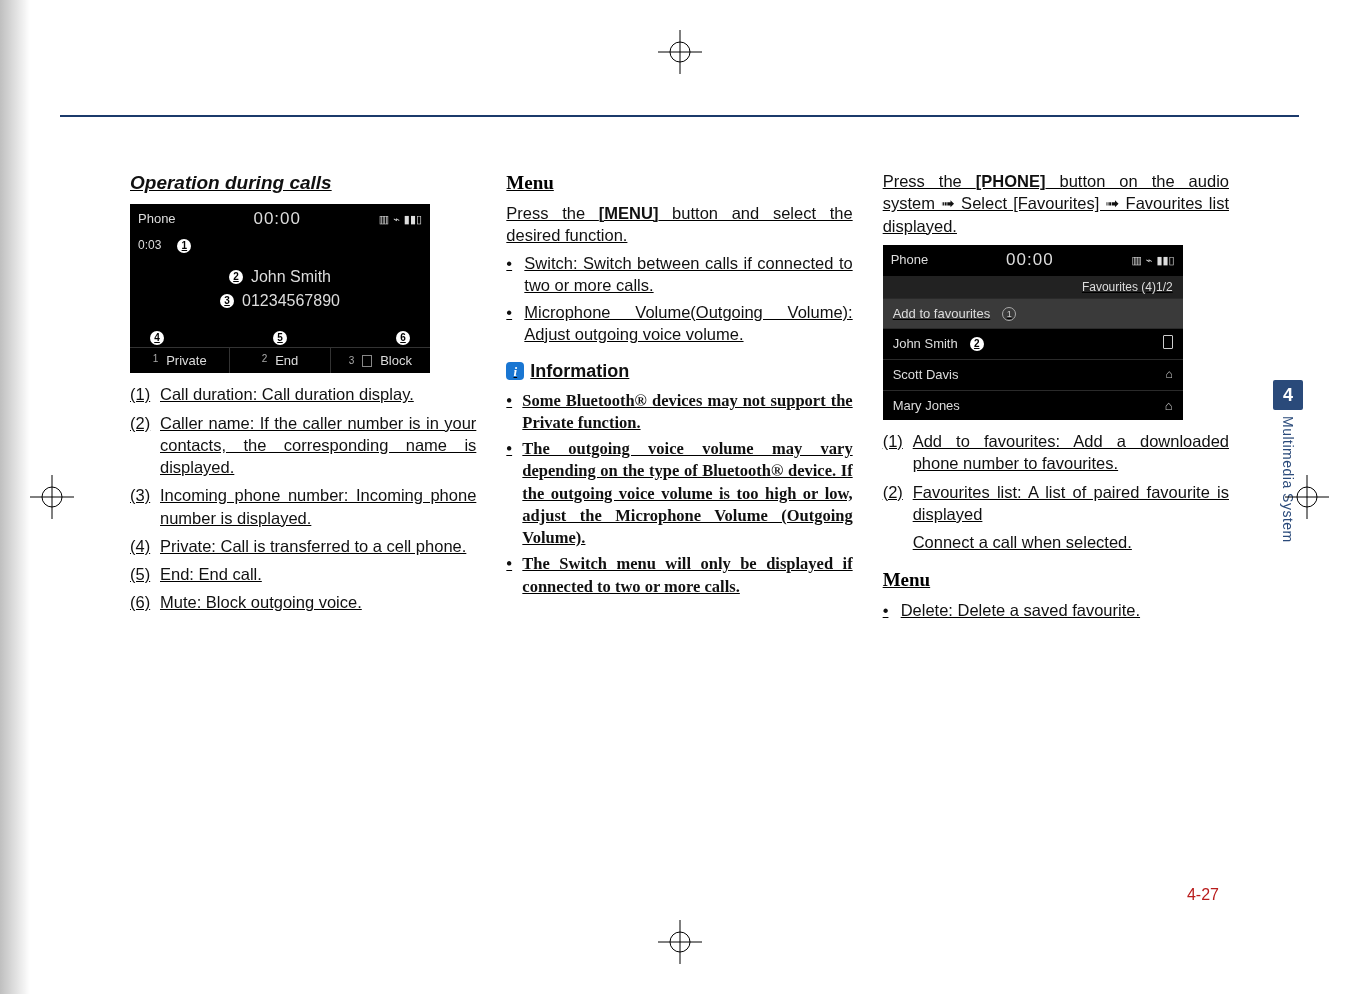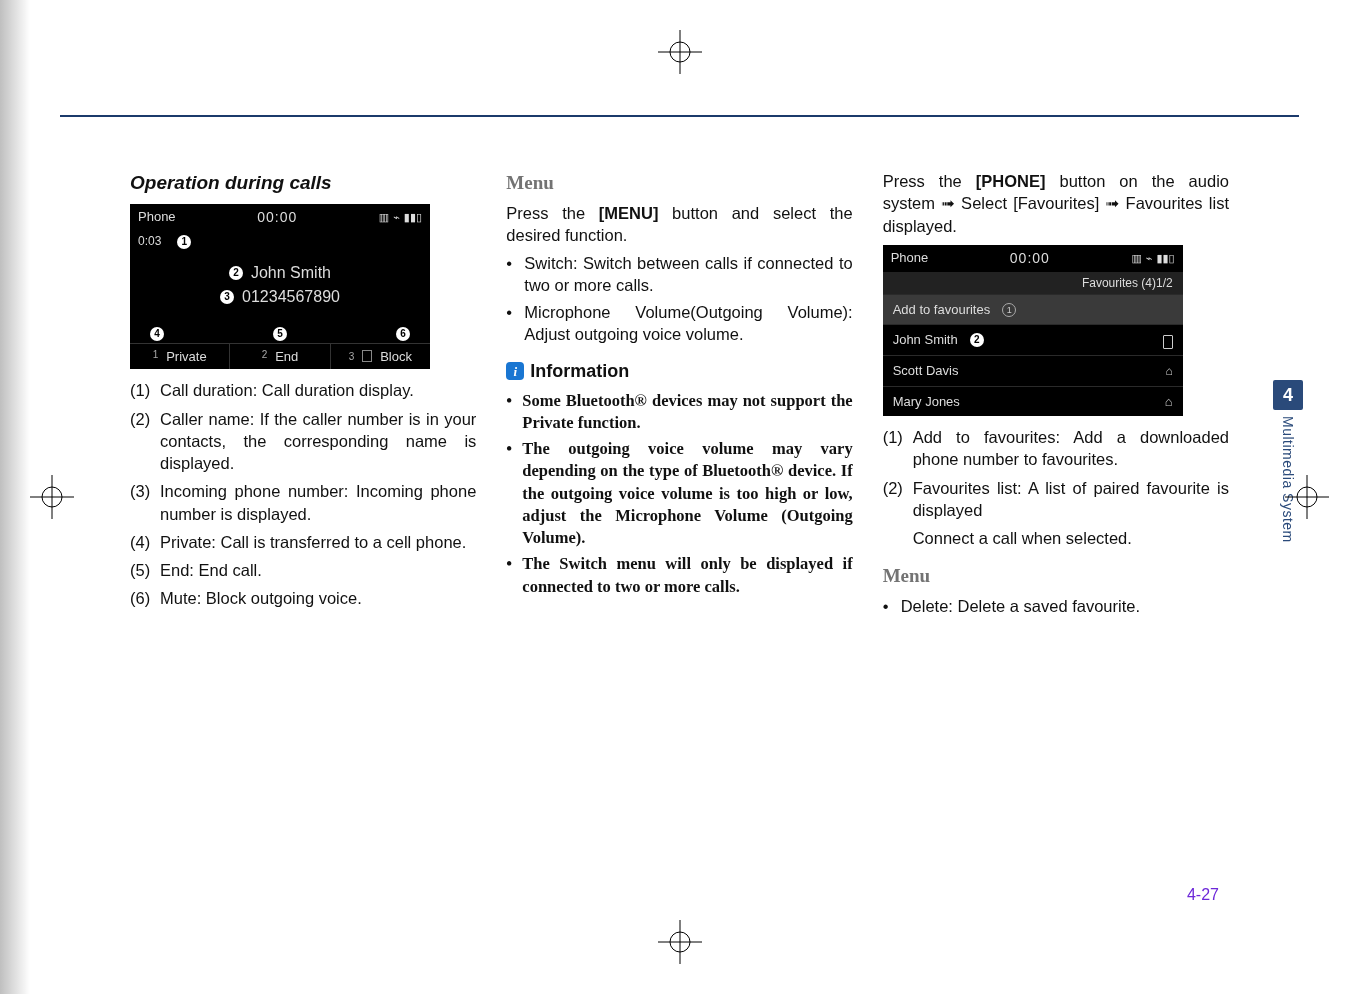--- a/index.html
+++ b/index.html
@@ -1,65 +1,65 @@
 <!DOCTYPE html>
 <html><head>
 <meta charset="utf-8">
 <style>
   * { margin: 0; padding: 0; box-sizing: border-box; }
   body { font-family: Arial, Helvetica, sans-serif; background: #fff; width: 1359px; height: 994px; position: relative; }
-  .page { width: 1359px; height: 994px; position: relative; padding: 120px 130px 36px 130px; }
+  .page { width: 1359px; height: 994px; position: relative; padding: 120px 130px 36px 130px; text-decoration: underline; }
   .top-rule { position: absolute; top: 115px; left: 60px; right: 60px; height: 2px; background: #1b3a6b; }
   .cols { display: flex; gap: 30px; margin-top: 50px; }
   .col { flex: 1; font-size: 16.5px; line-height: 1.35; color: #111; }
   .h-italic { font-style: italic; font-weight: bold; font-size: 19px; margin-bottom: 6px; }
-  .h-serif { font-family: Georgia, 'Times New Roman', serif; font-weight: bold; font-size: 19px; margin-bottom: 6px; color: #737373; }
+  .h-serif { font-family: Georgia, 'Times New Roman', serif; font-weight: bold; font-size: 19px; margin-bottom: 6px; color: #000000; }
   .para { margin-bottom: 6px; text-align: justify; }
   .bullet-row { display: flex; margin-bottom: 4px; text-align: justify; }
   .bullet-row .dot { width: 18px; flex: none; }
   .bullet-row .txt { flex: 1; text-align: justify; }
   .numlist { margin-top: 10px; }
   .numlist .row { display: flex; margin-bottom: 6px; }
   .numlist .n { width: 30px; flex: none; }
   .numlist .t { flex: 1; text-align: justify; }
   .info-box { display: flex; align-items: center; gap: 6px; margin-top: 14px; margin-bottom: 6px; }
   .info-icon { width: 18px; height: 18px; border-radius: 4px; background: #1976d2; color: #fff; font-weight: bold; font-style: italic; font-size: 13px; display: flex; align-items: center; justify-content: center; font-family: Georgia, serif; }
   .info-label { font-weight: bold; font-size: 18px; }
   .info-list { font-family: Georgia, 'Times New Roman', serif; font-weight: bold; }
   .info-list .row { display: flex; margin-bottom: 4px; }
   .info-list .dot { width: 16px; flex: none; }
   .info-list .txt { flex: 1; text-align: justify; }
   
   .mock { background: #000; color: #ddd; border-radius: 0; width: 300px; margin: 8px 0 10px 0; font-size: 14px; }
   .mock .bar { display: flex; align-items: center; justify-content: space-between; padding: 4px 8px; font-size: 13px; }
-  .mock .bar .clock { font-family: 'Arial Black', sans-serif; letter-spacing: 1px; font-size: 14px; }
+  .mock .bar .clock { font-family: 'Arial Black', sans-serif; letter-spacing: 1px; font-size: 17px; }
   .mock .icons { display: flex; gap: 4px; font-size: 11px; }
   .small-icon { display: inline-block; }
   .mock .dur { padding: 2px 8px; font-size: 12px; display: flex; align-items: flex-end; gap: 16px; }
   .circ { width: 14px; height: 14px; border-radius: 50%; background: #fff; color: #000; font-size: 10px; display: inline-flex; align-items: center; justify-content: center; font-weight: bold; }
   .mock .center { text-align: center; padding: 10px 0 18px 0; line-height: 1.5; }
   .mock .center .line { display: flex; align-items: center; justify-content: center; gap: 8px; font-size: 16px; }
   .mock .btns { display: flex; border-top: 1px solid #333; }
   .mock .btns .cell { flex: 1; border-right: 1px solid #333; text-align: center; padding: 4px 0; }
   .mock .btns .cell:last-child { border-right: none; }
   .mock .btns .cell .num { font-size: 10px; color: #aaa; }
   .mock .btns .cell .lab { font-size: 13px; }
   .mock2 .subbar { display:flex; justify-content:flex-end; padding:3px 10px; font-size:12px; background:#222; }
-  .mock2 .item { display:flex; justify-content:space-between; align-items:flex-end; padding:6px 10px; border-top:1px solid #2a2a2a; font-size:13px; }
+  .mock2 .item { display:flex; justify-content:space-between; align-items:flex-start; padding:6px 10px; border-top:1px solid #2a2a2a; font-size:13px; }
   .mock2 .item.sel { background:#3a3a3a; }
   .mock2 .item .left { display:flex; align-items:center; gap:12px; }
   .circw { width:14px; height:14px; border:1px solid #aaa; border-radius:50%; font-size:9px; display:inline-flex; align-items:center; justify-content:center; color:#ccc; }
   .icon-sq { width:10px; height:14px; border:1.5px solid #ccc; border-radius:1px; display:inline-block; }
   .icon-home { font-size:13px; color:#ccc; }
   .icon-build { font-size:12px; color:#ccc; }
   
   .side-tab { position: absolute; right: 56px; top: 380px; display: flex; flex-direction: column; align-items: center; }
   .tab-box { background: #2a4a7a; color: #fff; width: 30px; height: 30px; display: flex; align-items: center; justify-content: center; font-weight: bold; font-size: 18px; border-radius: 2px; margin-bottom: 6px; }
   .tab-text { writing-mode: vertical-rl; color: #2a4a7a; font-size: 14px; letter-spacing: 0.5px; }
-  .page-num { position: absolute; bottom: 90px; right: 140px; font-size: 16px; color: #6d28d9; }
+  .page-num { position: absolute; bottom: 90px; right: 140px; font-size: 16px; color: #b91c1c; }
   
   .crop { position: absolute; width: 44px; height: 44px; }
   .crop svg { width: 44px; height: 44px; }
   .crop.top { top: 30px; left: 50%; transform: translateX(-50%); }
   .crop.left { left: 30px; top: 50%; transform: translateY(-50%); }
   .crop.right { right: 30px; top: 50%; transform: translateY(-50%); }
   .crop.bottom { bottom: 30px; left: 50%; transform: translateX(-50%); }
   .bottom-shadow { position:absolute; left:0; bottom:0; width:50px; height:100%; background:linear-gradient(90deg, rgba(0,0,0,0.25), rgba(0,0,0,0) 60%); pointer-events:none; }
   sup { font-size: 0.7em; }
 </style>

